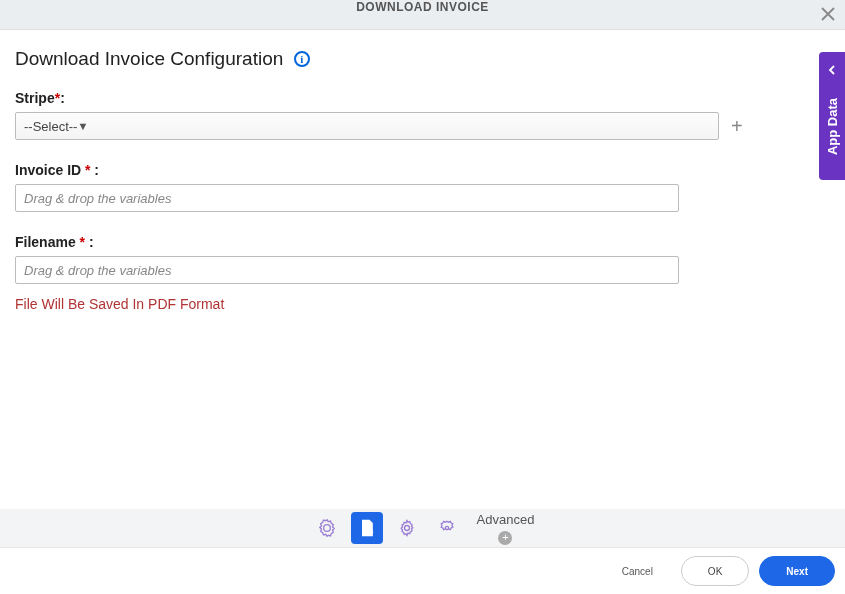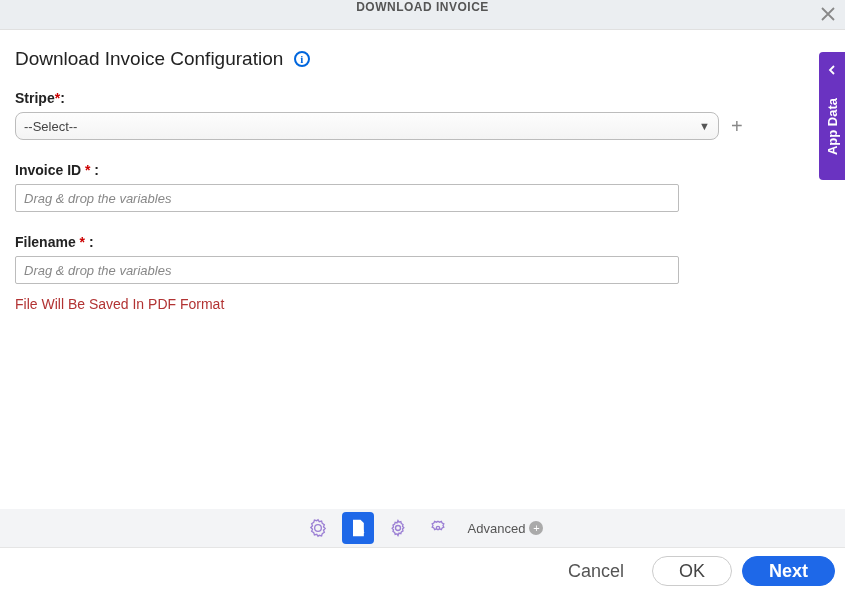--- a/index.html
+++ b/index.html
@@ -69,25 +69,25 @@
     
     .select-row {
       display: flex;
       align-items: center;
     }
     .select-box {
       flex: 0 0 704px;
       height: 28px;
       border: 1px solid #bcbcbc;
       background: linear-gradient(#fdfdfd, #f4f4f4);
-      border-radius: 8px;
+      border-radius: 2px;
       padding: 0 8px;
       display: flex;
       align-items: center;
-      justify-content: space-between;
+      justify-content: flex-start;
       cursor: pointer;
     }
     .select-value { font-size: 13px; color: #444; }
     .select-arrow { color: #555; font-size: 11px; }
     .add-btn {
       margin-left: 12px;
       color: #888;
       font-size: 20px;
       font-weight: 300;
       cursor: pointer;
@@ -137,20 +137,21 @@
     .tb-icon.active { background: #1e68e8; }
     .tb-icon svg { width: 20px; height: 20px; }
     .advanced-link {
       margin-left: 6px;
       font-size: 13px;
       color: #555;
       cursor: pointer;
       display: flex;
       align-items: center;
       gap: 4px;
+      flex-direction: column;
     }
     .advanced-link .plus {
       width: 14px;
       height: 14px;
       background: #aaa;
       border-radius: 50%;
       color: #fff;
       font-size: 11px;
       display: flex;
       align-items: center;
@@ -169,21 +170,21 @@
       display: flex;
       align-items: center;
       justify-content: flex-end;
       padding-right: 10px;
       gap: 10px;
     }
     .btn {
       height: 30px;
       padding: 0 26px;
       border-radius: 15px;
-      font-size: 18px;
+      font-size: 10px;
       cursor: pointer;
       display: flex;
       align-items: center;
       justify-content: center;
       border: 1px solid #ccc;
       background: #fff;
       color: #444;
     }
     .btn.link { border: none; background: transparent; color: #555; padding: 0 18px; }
     .btn.primary { background: #1e68e8; border-color: #1e68e8; color: #fff; font-weight: 600; }

